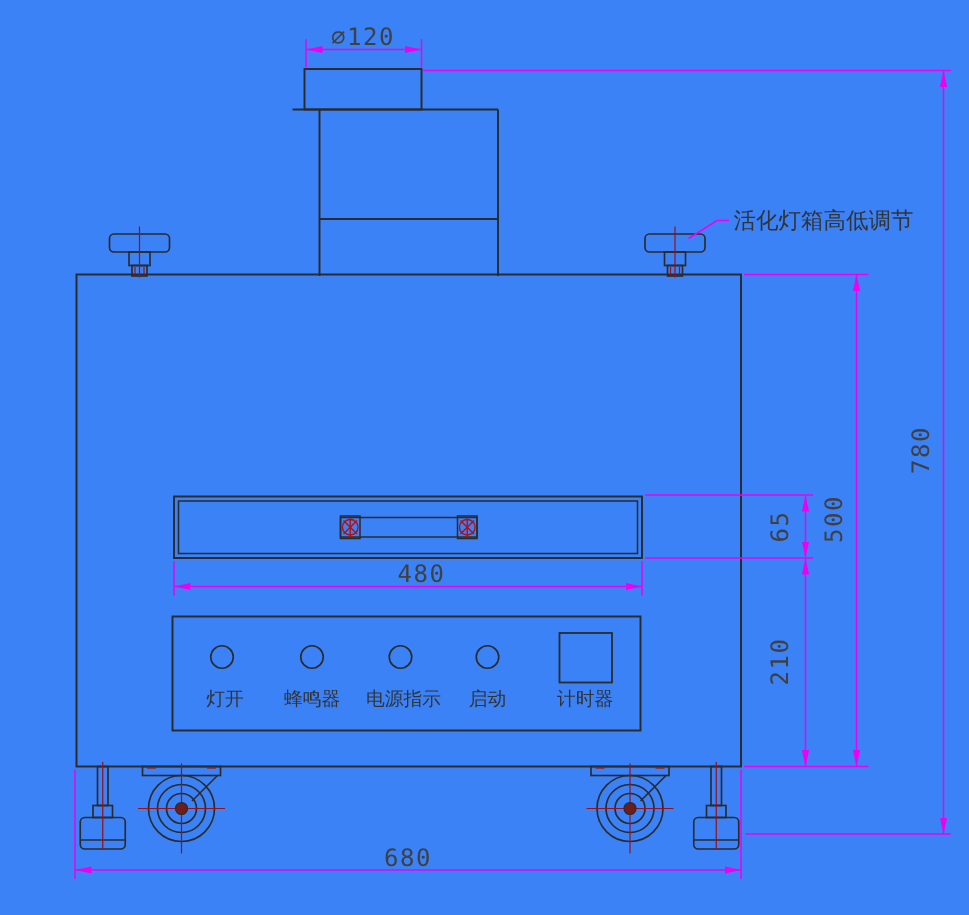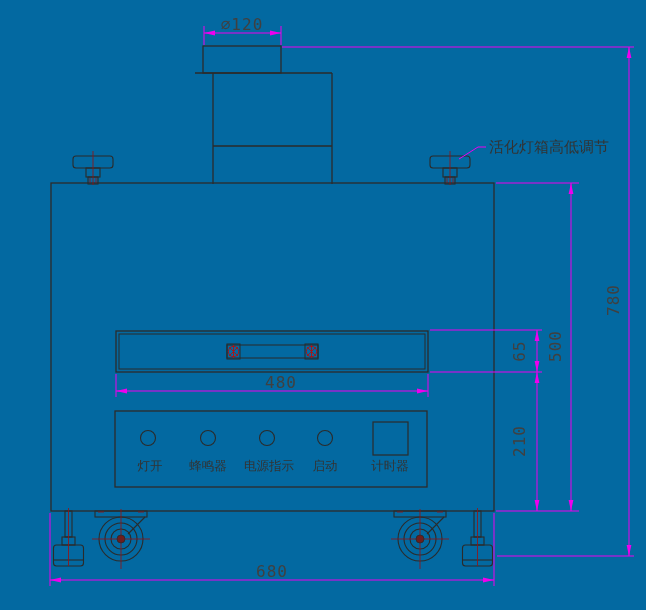--- a/index.html
+++ b/index.html
@@ -1,17 +1,17 @@
 <!DOCTYPE html>
 <html><head>
 <meta charset="utf-8">
 <style>
   html,body{margin:0;padding:0;background:#ffffff;}
   .stage{
-    position:relative;width:646px;height:610px;background:#0369a1;
+    position:relative;width:646px;height:610px;background:#3b82f6;
     font-family:"Liberation Sans", sans-serif;overflow:hidden;
   }
   svg{position:absolute;left:0;top:0;}
   .dimtxt{
     font-family:"DejaVu Sans Mono", monospace;
     font-size:16px;fill:#404040;letter-spacing:1px;
   }
   .cntxt{
     font-family:"Liberation Sans", sans-serif;
     fill:#333333;

